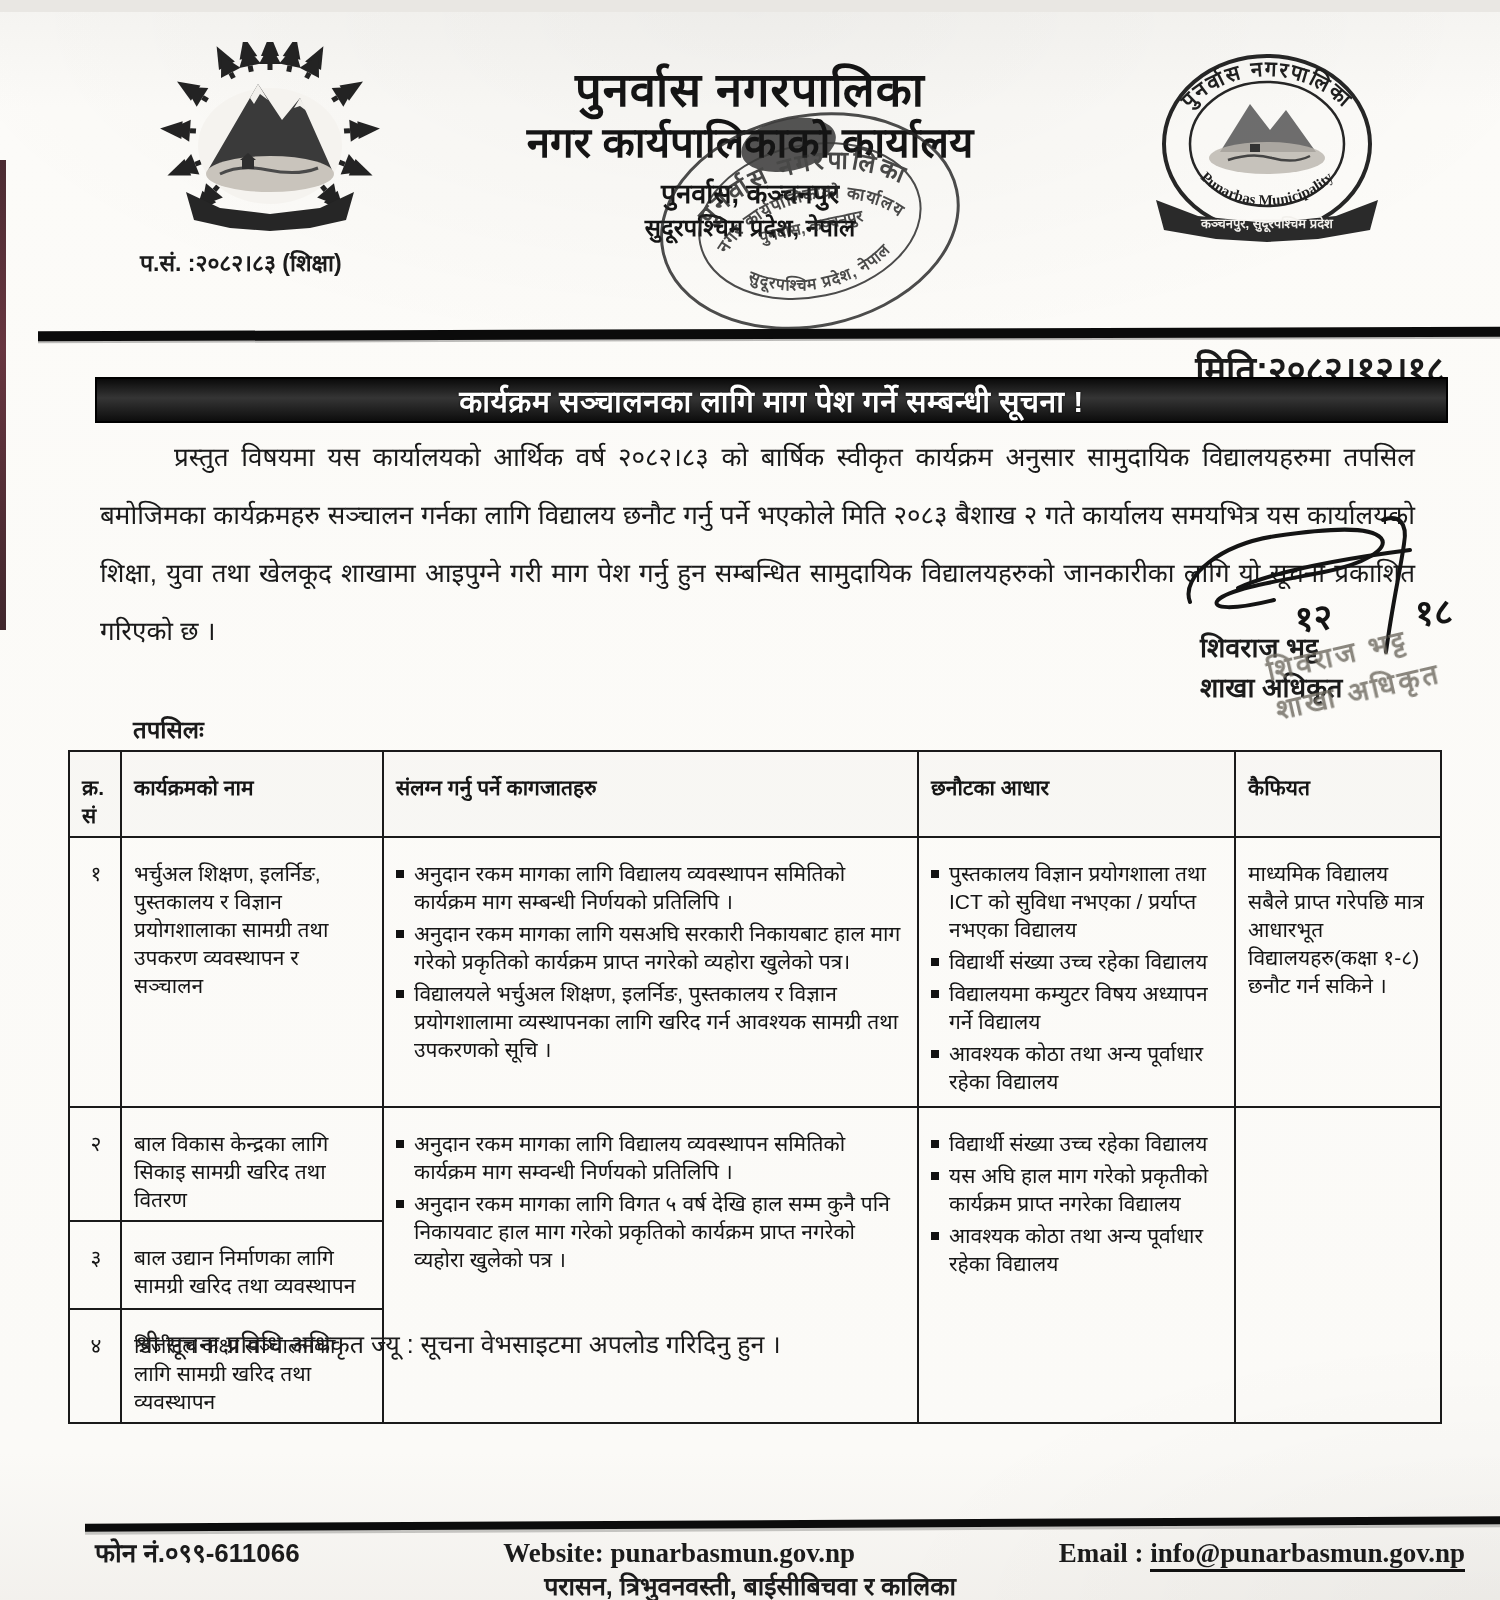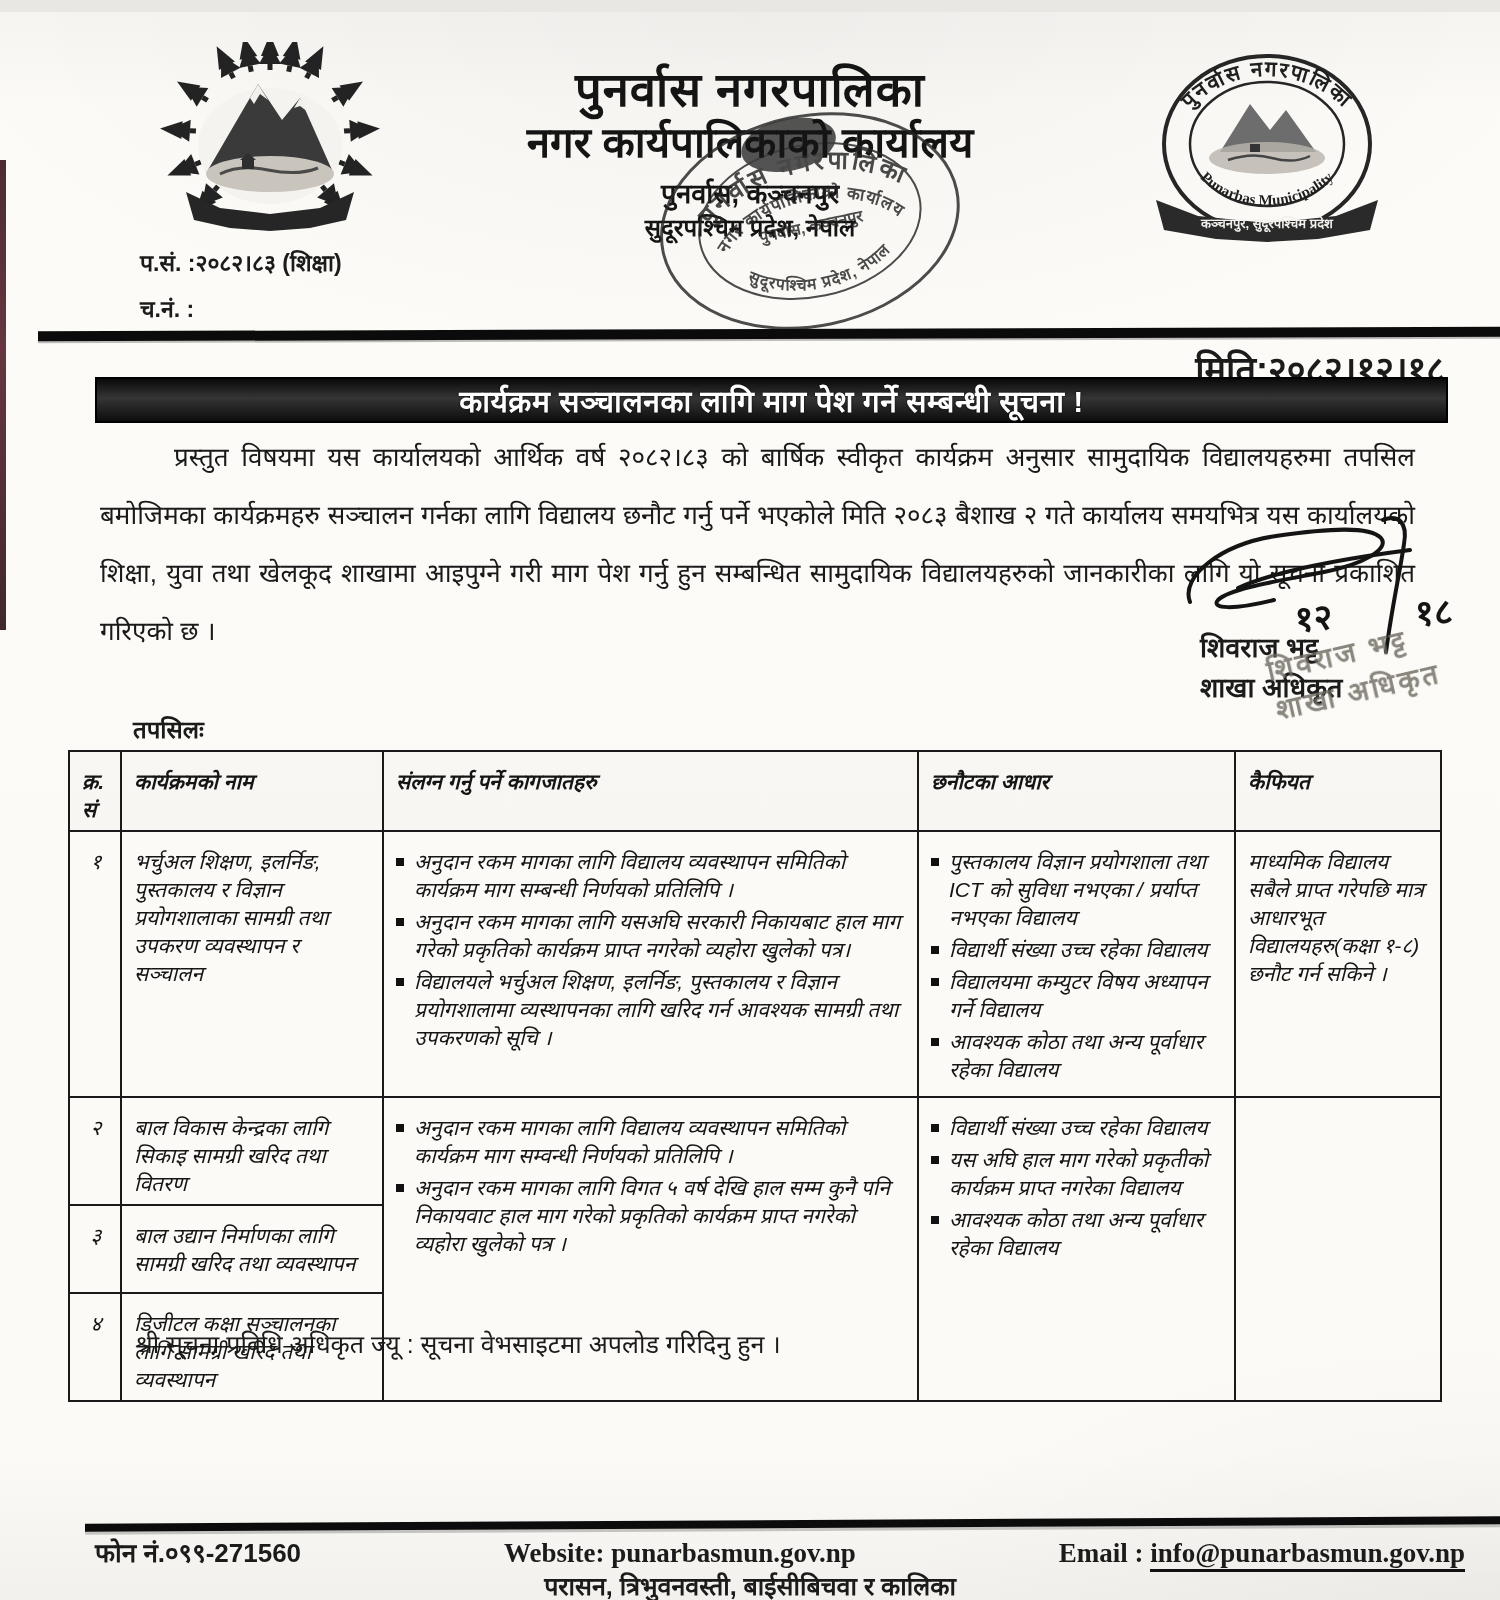--- a/index.html
+++ b/index.html
@@ -41,21 +41,21 @@
   .sig-svg{position:absolute;left:30px;top:0;}
   .sig-name{position:absolute;left:52px;top:118px;font-size:27px;font-weight:700;line-height:40px;}
   .sig-stamp{position:absolute;left:120px;top:108px;width:300px;font-size:28px;font-weight:700;
     color:#6e6a60;opacity:.8;transform:rotate(-13deg);line-height:40px;letter-spacing:3px;
     filter:blur(.4px);white-space:nowrap;}
   
   .tbl-caption{position:absolute;left:133px;top:700px;font-size:24px;font-weight:700;}
   table.detail{position:absolute;left:68px;top:738px;border-collapse:collapse;width:1372px;
     font-size:21px;line-height:28px;color:#151515;table-layout:fixed;}
   table.detail th,table.detail td{border:2.5px solid #1a1a1a;vertical-align:top;
-    padding:16px 10px 6px 12px;box-sizing:border-box;font-style:italic;}
+    padding:22px 10px 6px 12px;box-sizing:border-box;}
   table.detail th{text-align:left;font-weight:700;height:58px;background:rgba(0,0,0,0.015);}
   td.sn{text-align:center;font-weight:400;}
   td.sn-mid{vertical-align:middle;text-align:center;}
   .bi{display:flex;gap:10px;margin:0 0 4px 0;}
   .sq{flex:none;width:8px;height:8px;background:#111;margin-top:10px;}
   td.remark-cell{padding:16px 10px 6px 16px;}
   td.group-docs{padding-top:38px;}
   
   .cc{position:absolute;left:135px;top:1310px;font-size:25px;line-height:44px;}
   .cc .cc-label{font-weight:700;text-decoration:underline;text-underline-offset:5px;}
@@ -159,21 +159,20 @@
       <textPath href="#sArc2" startOffset="50%">नगर कार्यपालिकाको कार्यालय</textPath>
     </text>
     <text x="165" y="128" font-size="16" font-weight="bold" fill="#242424" text-anchor="middle">पुनर्वास, कञ्चनपुर</text>
     <text font-size="16" font-weight="bold" fill="#242424" text-anchor="middle" letter-spacing="1">
       <textPath href="#sArc3" startOffset="50%">सुदूरपश्चिम प्रदेश, नेपाल</textPath>
     </text>
   </svg>
 
   <div class="refs">
     <div>प.सं. :२०८२।८३ (शिक्षा)</div>
-    <div>च.नं. :</div>
   </div>
 
   <div class="rule-top"></div>
 
   <div class="date-line">मिति:२०८२।१२।१८</div>
 
   <div class="title-bar">
     <span>कार्यक्रम सञ्चालनका लागि माग पेश गर्ने सम्बन्धी सूचना !</span>
   </div>
 
@@ -298,21 +297,21 @@
       </tr>
     </tbody>
   </table>
 
   <div class="cc">
     <div>श्री सूचना प्रविधि अधिकृत ज्यू : सूचना वेभसाइटमा अपलोड गरिदिनु हुन ।</div>
   </div>
 
   <div class="rule-bottom"></div>
   <div class="footer-row">
-    <span class="f-phone">फोन नं.०९९-271560</span>
+    <span class="f-phone">फोन नं.०९९-611066</span>
     <span class="f-serif">
       <span>Website:</span>
       <span>punarbasmun.gov.np</span>
     </span>
     <span class="f-serif">
       <span>Email :</span>
       <span class="f-email-link">info@punarbasmun.gov.np</span>
     </span>
   </div>
   <div class="f-center1">परासन, त्रिभुवनवस्ती, बाईसीबिचवा र कालिका</div>

